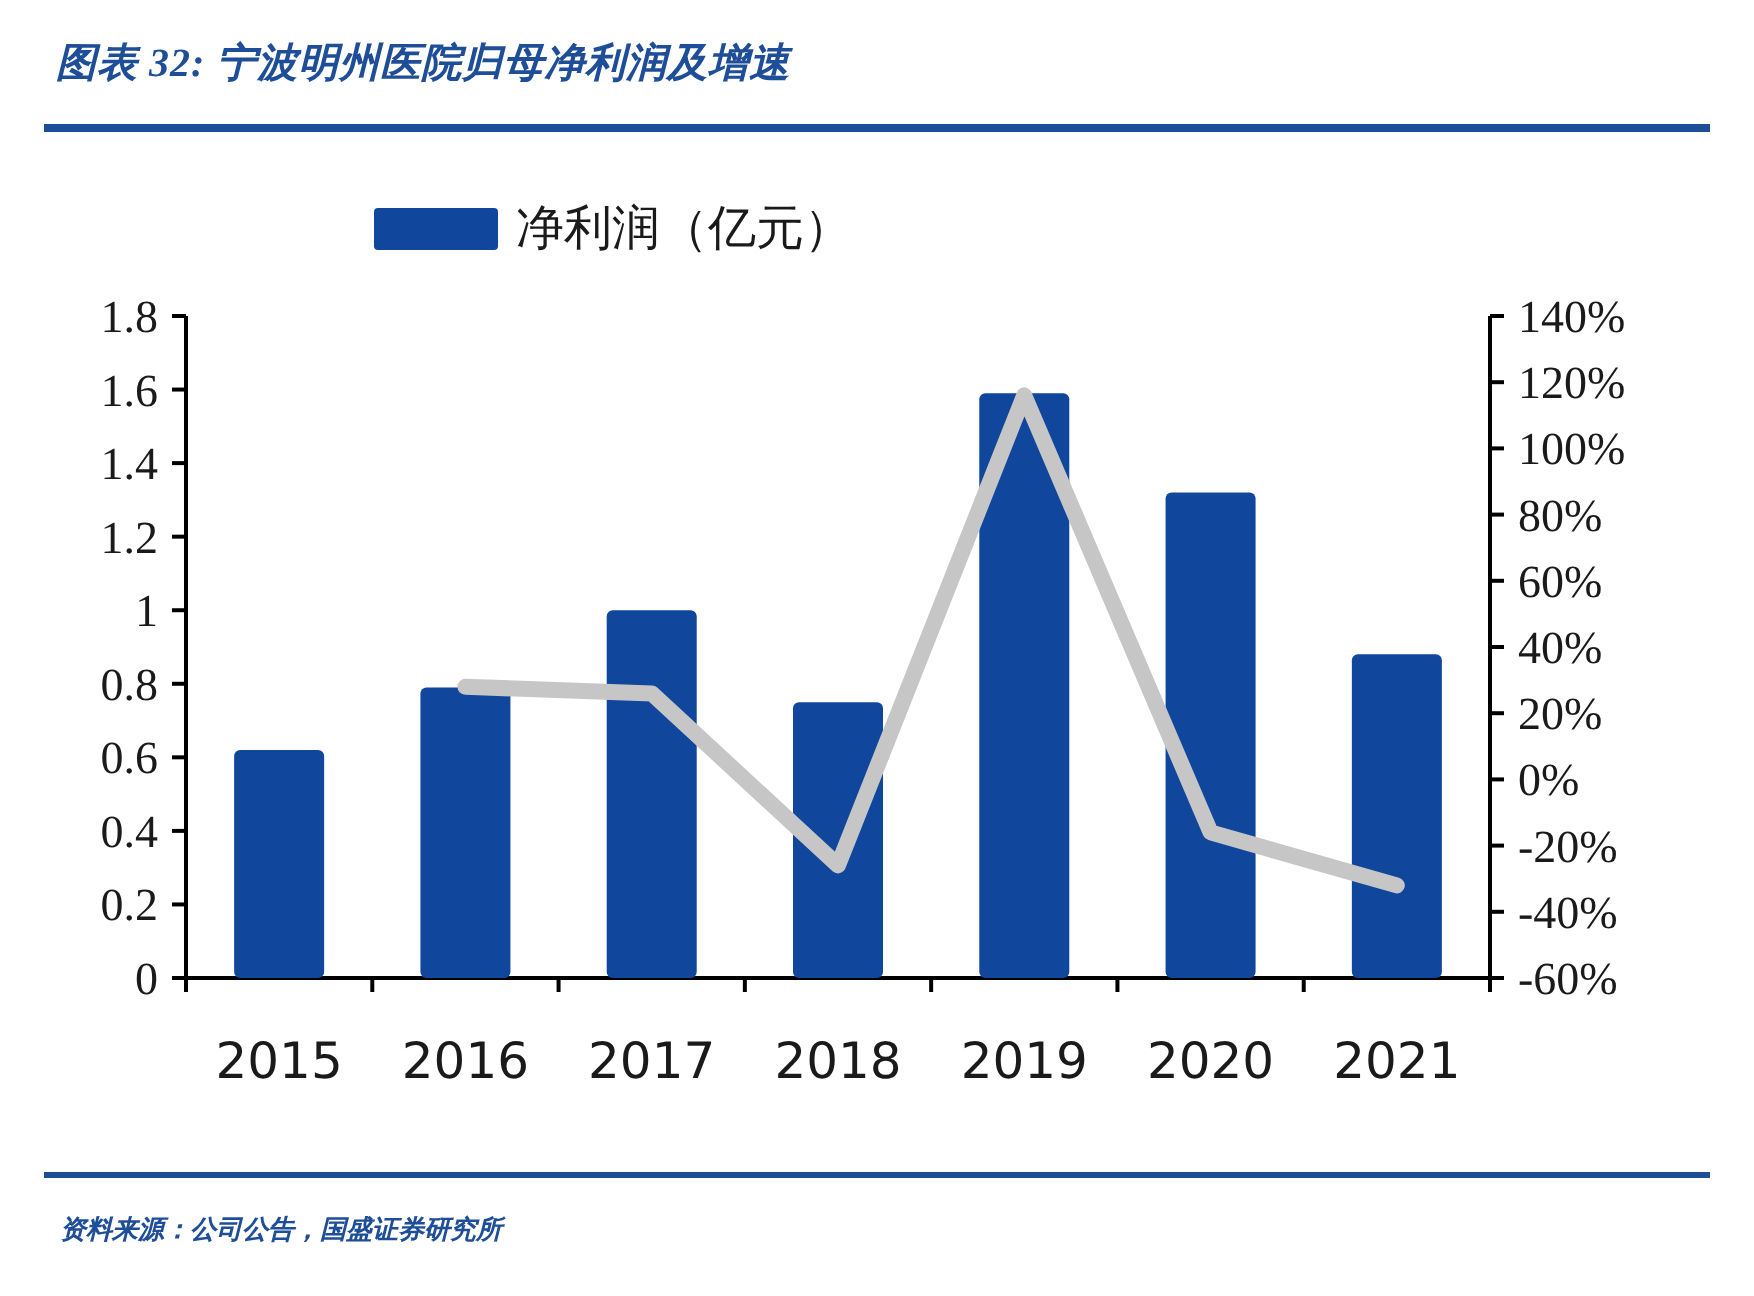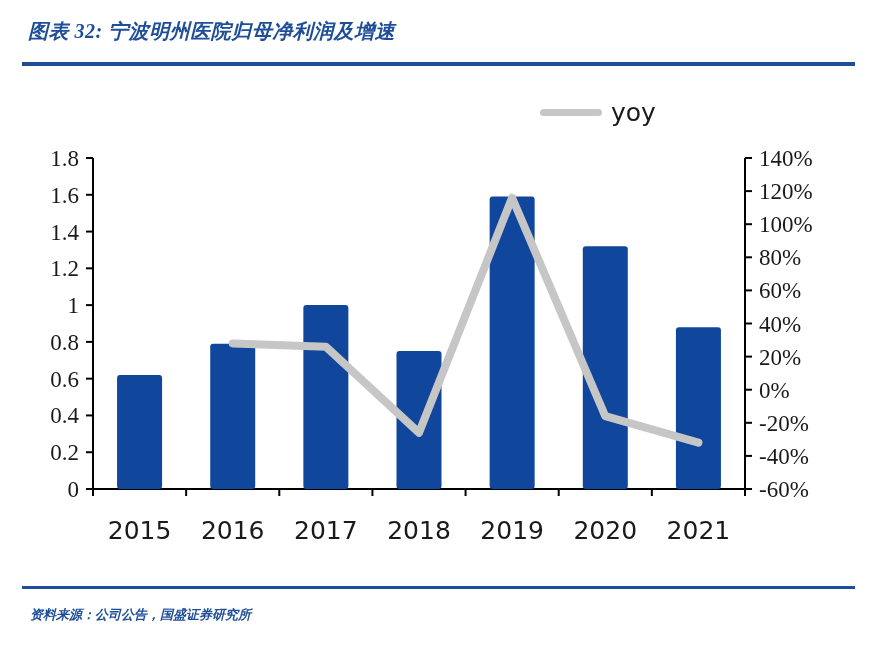--- a/index.html
+++ b/index.html
@@ -131,23 +131,23 @@
 <body>
 
 <div class="figure-header">
   <div class="figure-title">图表 32:  宁波明州医院归母净利润及增速</div>
   <div class="header-rule"></div>
 </div>
 
 <div class="chart-wrap">
 
   <div class="legend">
-    <div class="legend-item line-legend">
-      <span class="legend-swatch-line"></span>
-      <span class="legend-label latin">yoy</span>
+    <div class="legend-item bar-legend">
+      <span class="legend-swatch-bar"></span>
+      <span class="legend-label">净利润（亿元）</span>
     </div>
   </div>
 
   <svg class="chart-svg" id="chart-svg" width="877" height="510">
       <line x1="93" y1="88" x2="93" y2="419" stroke="#000" stroke-width="2"></line>
       <line x1="745" y1="88" x2="745" y2="419" stroke="#000" stroke-width="2"></line>
       <line x1="93" y1="419" x2="745" y2="419" stroke="#000" stroke-width="2"></line>
       <line x1="86" y1="419" x2="93" y2="419" stroke="#000" stroke-width="2"></line>
       <text x="79" y="427" text-anchor="end" class="axis-text">0</text>
       <line x1="86" y1="382.22222222222223" x2="93" y2="382.22222222222223" stroke="#000" stroke-width="2"></line>

